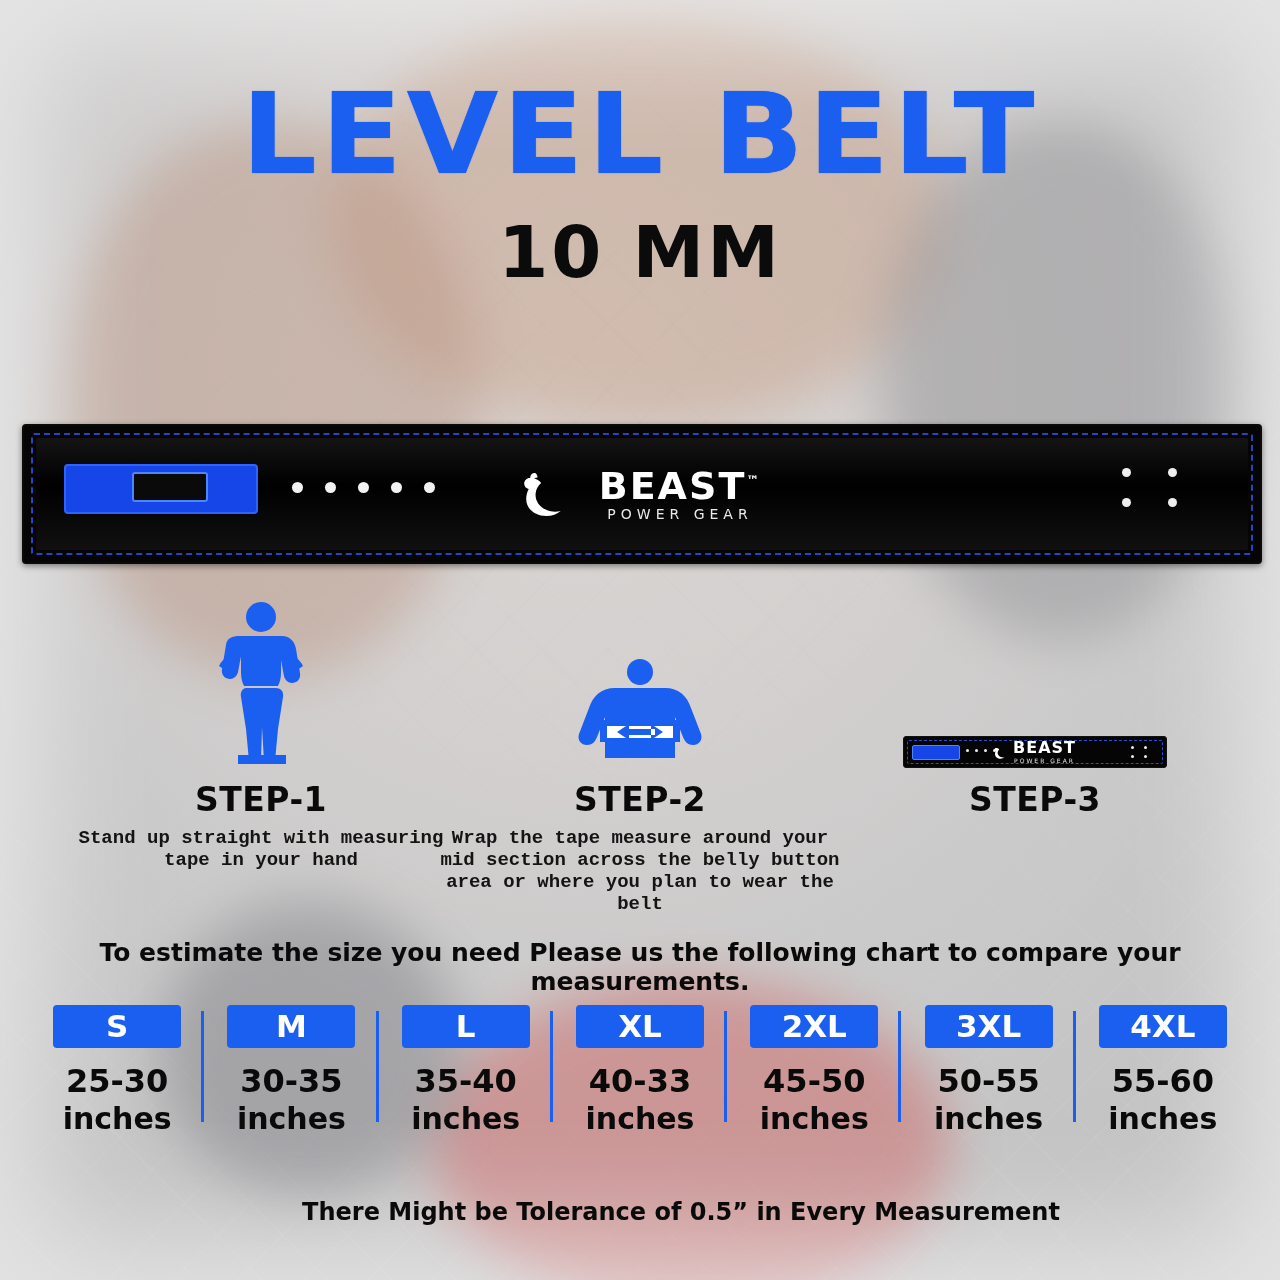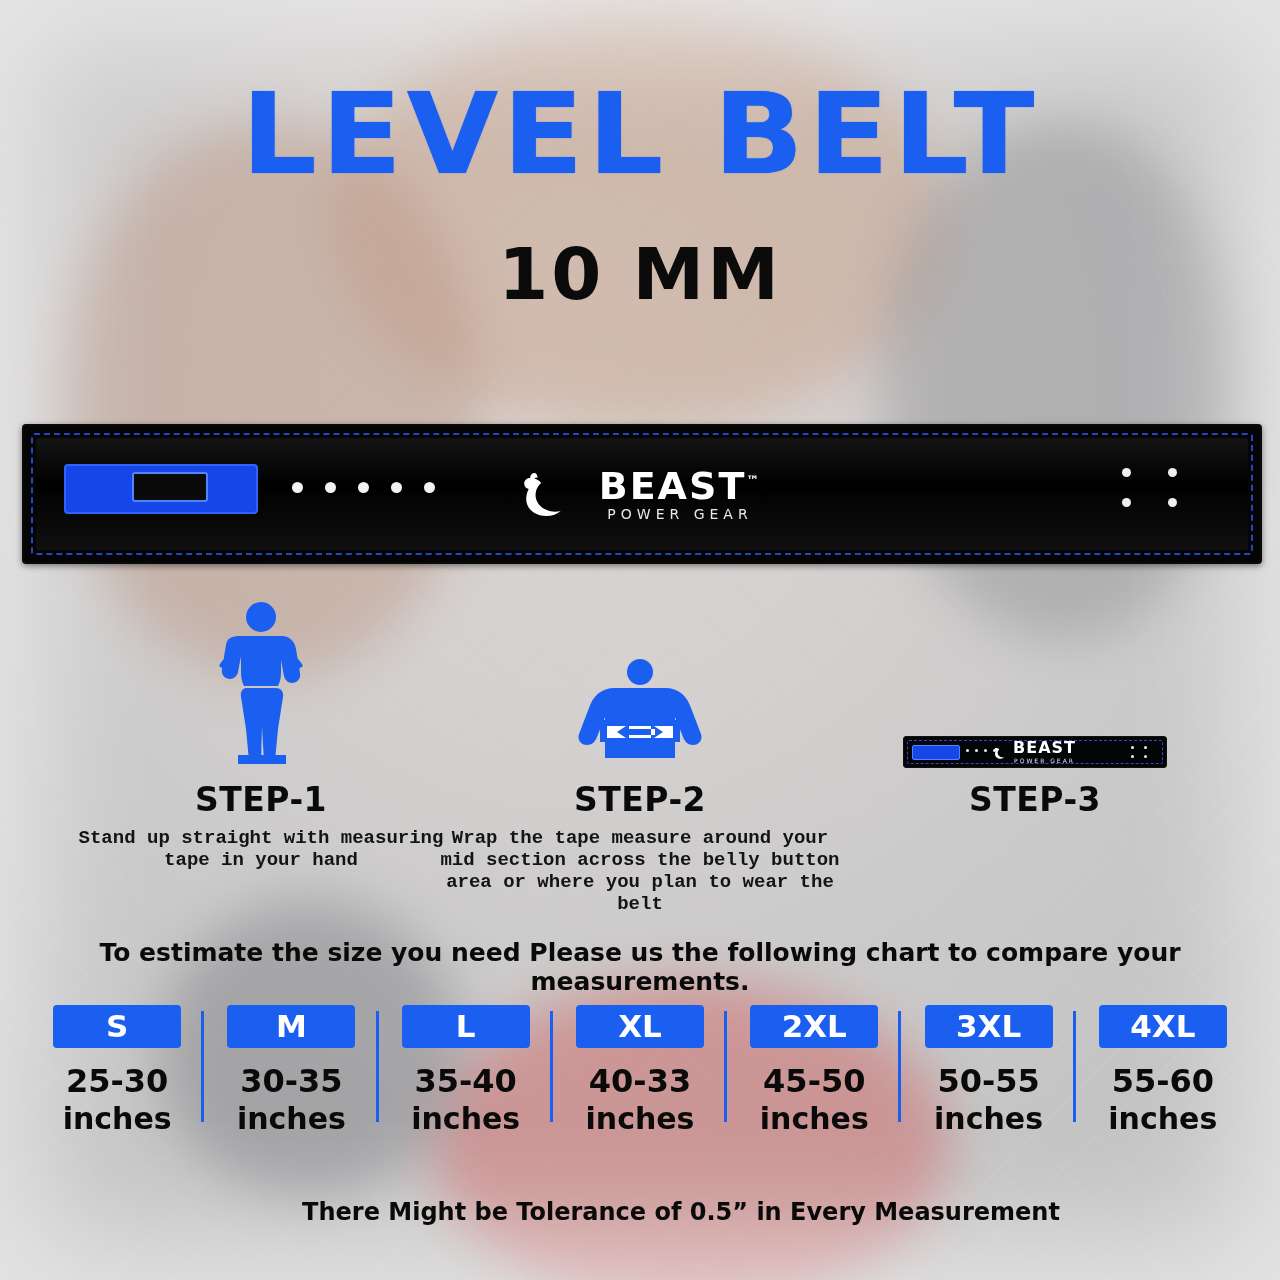--- a/index.html
+++ b/index.html
@@ -40,21 +40,21 @@
     font-family:"DejaVu Sans", sans-serif;
     font-weight:bold;
     font-size:112px;
     letter-spacing:4px;
     color:#1a5ff0;
     transform:scaleX(1.06);
     line-height:1;
     text-shadow:0 0 1px #1a5ff0;
   }
   .subtitle{
-    position:absolute;top:238px;left:0;width:100%;
+    position:absolute;top:216px;left:0;width:100%;
     text-align:center;
     font-family:"DejaVu Sans", sans-serif;
     font-weight:bold;
     font-size:72px;
     letter-spacing:3px;
     color:#0b0b0b;
     line-height:1;
   }
 
   

